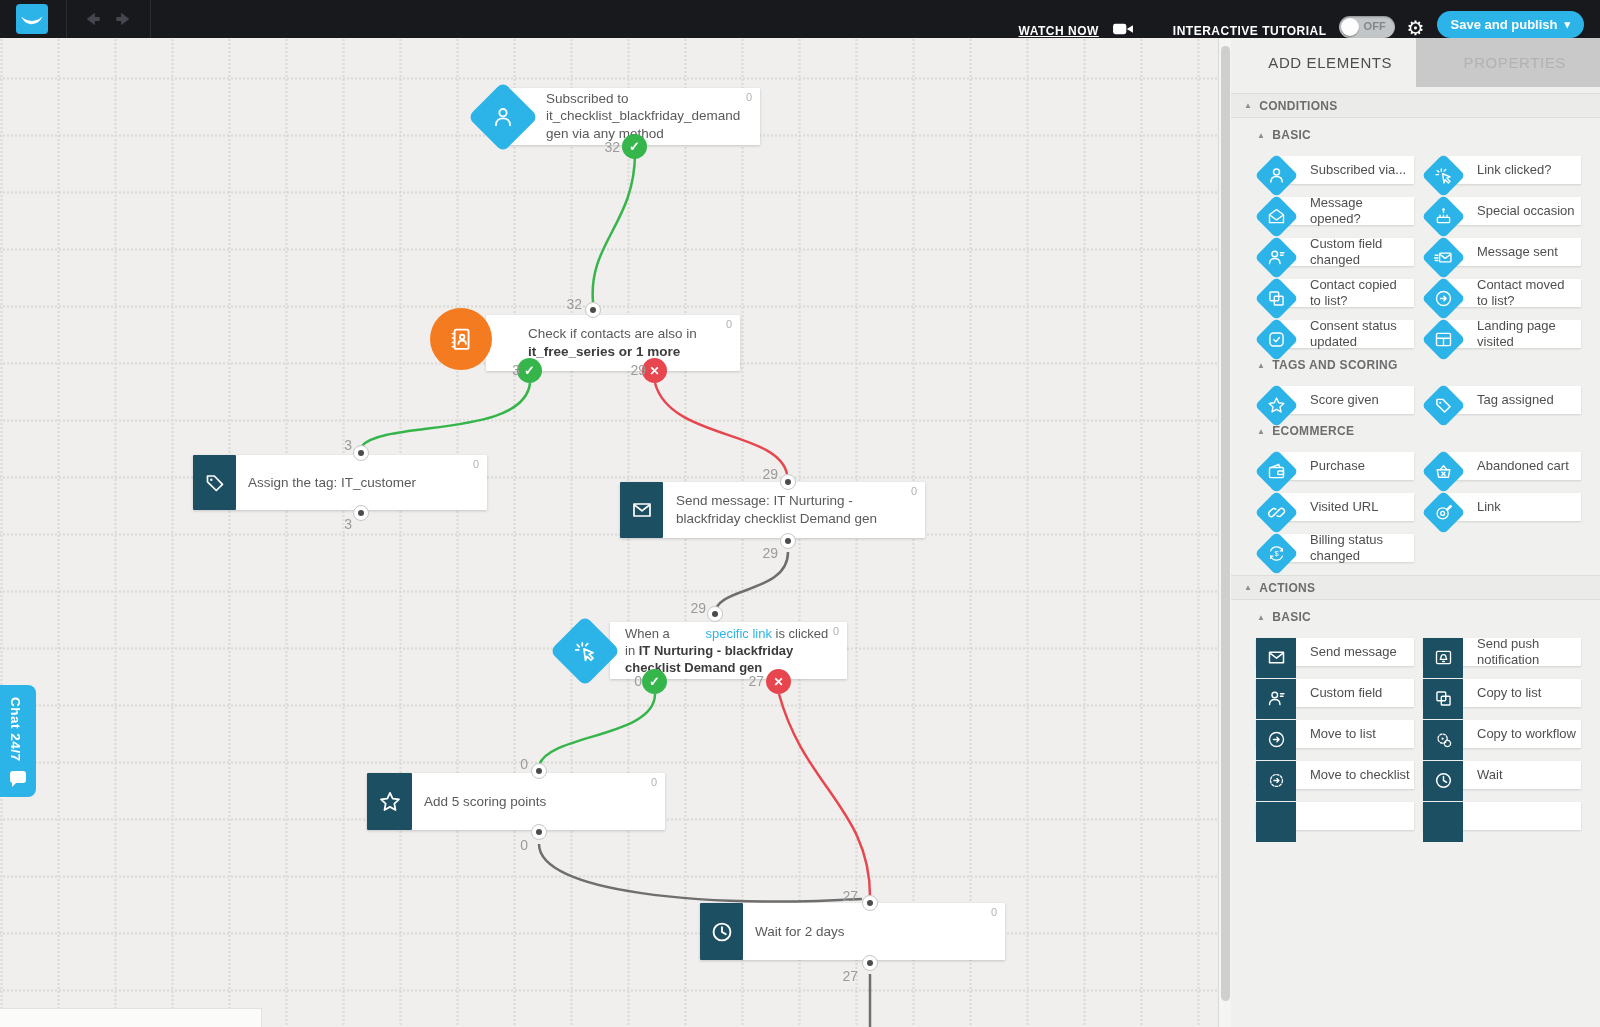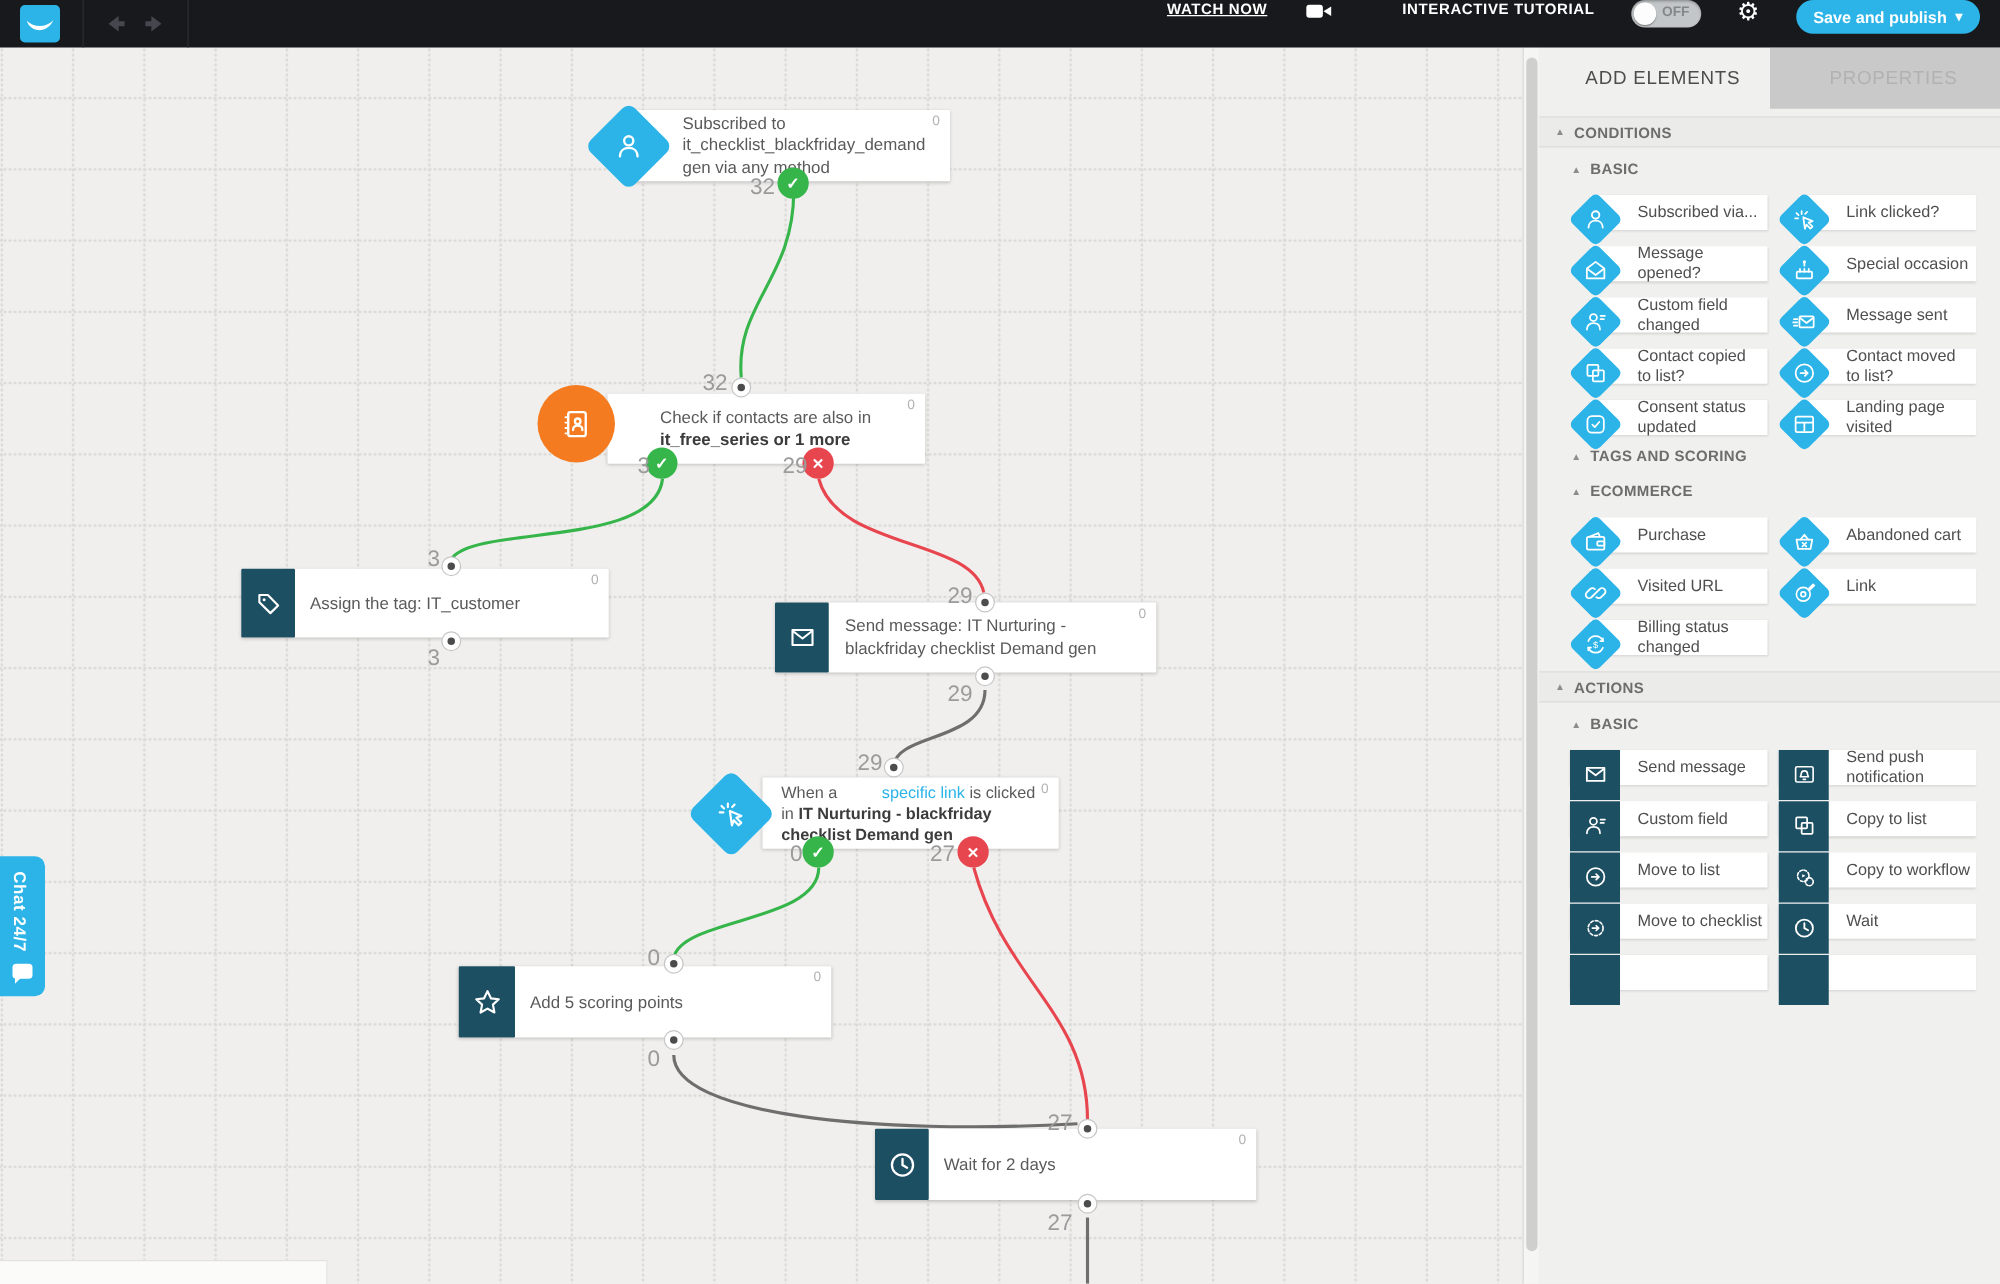--- a/index.html
+++ b/index.html
@@ -4,21 +4,21 @@
 <style>
   * { margin:0; padding:0; box-sizing:border-box; }
   html,body { width:1600px; height:1027px; overflow:hidden; font-family:"Liberation Sans", sans-serif; background:#f0efee; }
 
   
   .topbar { position:absolute; left:0; top:0; width:1600px; height:38px; background:#17191d; z-index:50; }
   .logo { position:absolute; left:16px; top:4px; width:32px; height:30px; background:#2cb4e8; border-radius:4px; display:flex; align-items:center; justify-content:center; cursor:pointer; }
   .tb-sep { position:absolute; top:0; width:1px; height:38px; background:#2b2d33; }
   .undo, .redo { position:absolute; top:9px; width:22px; height:20px; opacity:.85; }
   .undo { left:82px; } .redo { left:112px; }
-  .tb-right { position:absolute; right:0; top:0; height:38px; display:flex; align-items:flex-start; gap:29px; padding-right:16px; }
+  .tb-right { position:absolute; right:0; top:0; height:38px; display:flex; align-items:flex-end; gap:12px; padding-right:16px; }
   .watch { color:#fff; font-size:12px; font-weight:bold; letter-spacing:.5px; text-decoration:underline; cursor:pointer; }
   .cam { width:24px; height:18px; }
   .tut-label { color:#fff; font-size:12px; font-weight:bold; letter-spacing:.5px; margin-left:26px; }
   .toggle { width:56px; height:22px; border-radius:11px; background:#c3c6c8; position:relative; cursor:pointer; box-shadow:inset 0 1px 2px rgba(0,0,0,.3); }
   .knob { position:absolute; left:2px; top:2px; width:18px; height:18px; border-radius:50%; background:#fdfdfd; box-shadow:0 1px 1px rgba(0,0,0,.35); }
   .toggle-txt { position:absolute; right:9px; top:4px; font-size:11px; font-weight:bold; color:#83878a; }
   .gear { color:#fff; font-size:20px; line-height:20px; cursor:pointer; }
   .save-btn { height:27px; border-radius:14px; background:#2cb4e8; color:#fff; font-size:13px; font-weight:bold; border:none; padding:0 14px; cursor:pointer; display:flex; align-items:center; gap:7px; font-family:"Liberation Sans",sans-serif; }
   .save-btn::after { content:"▾"; font-size:11px; }
 
@@ -40,21 +40,21 @@
   .nd-diamond { position:absolute; width:50px; height:50px; background:#2cb4e8; border-radius:7px; transform:rotate(45deg); z-index:3; }
   .nd-icon { position:absolute; z-index:4; }
   .ncircle { position:absolute; width:62px; height:62px; border-radius:50%; background:#f47b20; z-index:3; display:flex; align-items:center; justify-content:center; }
   .port { position:absolute; width:16px; height:16px; border-radius:50%; background:#fff; border:1px solid #c6c6c6; z-index:5; cursor:pointer; }
   .port::after { content:""; position:absolute; left:4px; top:4px; width:6px; height:6px; border-radius:50%; background:#4c4c4c; }
   .badge { position:absolute; width:25px; height:25px; border-radius:50%; z-index:5; color:#fff; display:flex; align-items:center; justify-content:center; font-size:13px; font-weight:bold; cursor:pointer; }
   .badge.ok { background:#35b54a; }
   .badge.ok::after { content:"✓"; }
   .badge.fail { background:#e8464f; }
   .badge.fail::after { content:"✕"; font-size:12px; }
-  .num { position:absolute; width:30px; text-align:right; font-size:18px; color:#9b9b9b; z-index:5; }
+  .num { position:absolute; width:30px; text-align:right; font-size:14px; color:#9b9b9b; z-index:5; }
 
   .minimap { position:absolute; left:-6px; top:970px; width:268px; height:30px; background:#fbfbfa; border:1px solid #e2e2df; z-index:4; }
 
   
   .chat-tab { position:absolute; left:0; top:685px; width:36px; height:112px; background:#2cb4e8; border-radius:0 8px 8px 0; z-index:40; cursor:pointer; }
   .chat-txt { position:absolute; left:8px; top:12px; writing-mode:vertical-rl; color:#fff; font-size:13.5px; font-weight:bold; letter-spacing:.5px; }
   .chat-bubble { position:absolute; left:10px; top:86px; width:16px; height:12px; background:#fff; border-radius:3px; }
   .chat-bubble::after { content:""; position:absolute; left:2px; bottom:-4px; border:3px solid transparent; border-top-color:#fff; border-left-color:#fff; }
 
   
@@ -453,20 +453,38 @@
           <use href="#i-landing"></use>
         </svg>
         <span class="s-label">Landing page visited</span>
       </div>
   </div>
 
   <div class="hdr2">
       <span class="caret">▲</span>
       <span>TAGS AND SCORING</span>
     </div>
+  <div class="egrid">
+    <div class="s-item">
+        <div class="s-card"></div>
+        <div class="s-diamond"></div>
+        <svg class="s-ico" width="21" height="21" viewBox="0 0 24 24">
+          <use href="#i-star"></use>
+        </svg>
+        <span class="s-label">Score given</span>
+      </div>
+    <div class="s-item">
+        <div class="s-card"></div>
+        <div class="s-diamond"></div>
+        <svg class="s-ico" width="21" height="21" viewBox="0 0 24 24">
+          <use href="#i-tag"></use>
+        </svg>
+        <span class="s-label">Tag assigned</span>
+      </div>
+  </div>
 
   <div class="hdr2">
       <span class="caret">▲</span>
       <span>ECOMMERCE</span>
     </div>
   <div class="egrid">
     <div class="s-item">
         <div class="s-card"></div>
         <div class="s-diamond"></div>
         <svg class="s-ico" width="21" height="21" viewBox="0 0 24 24">

